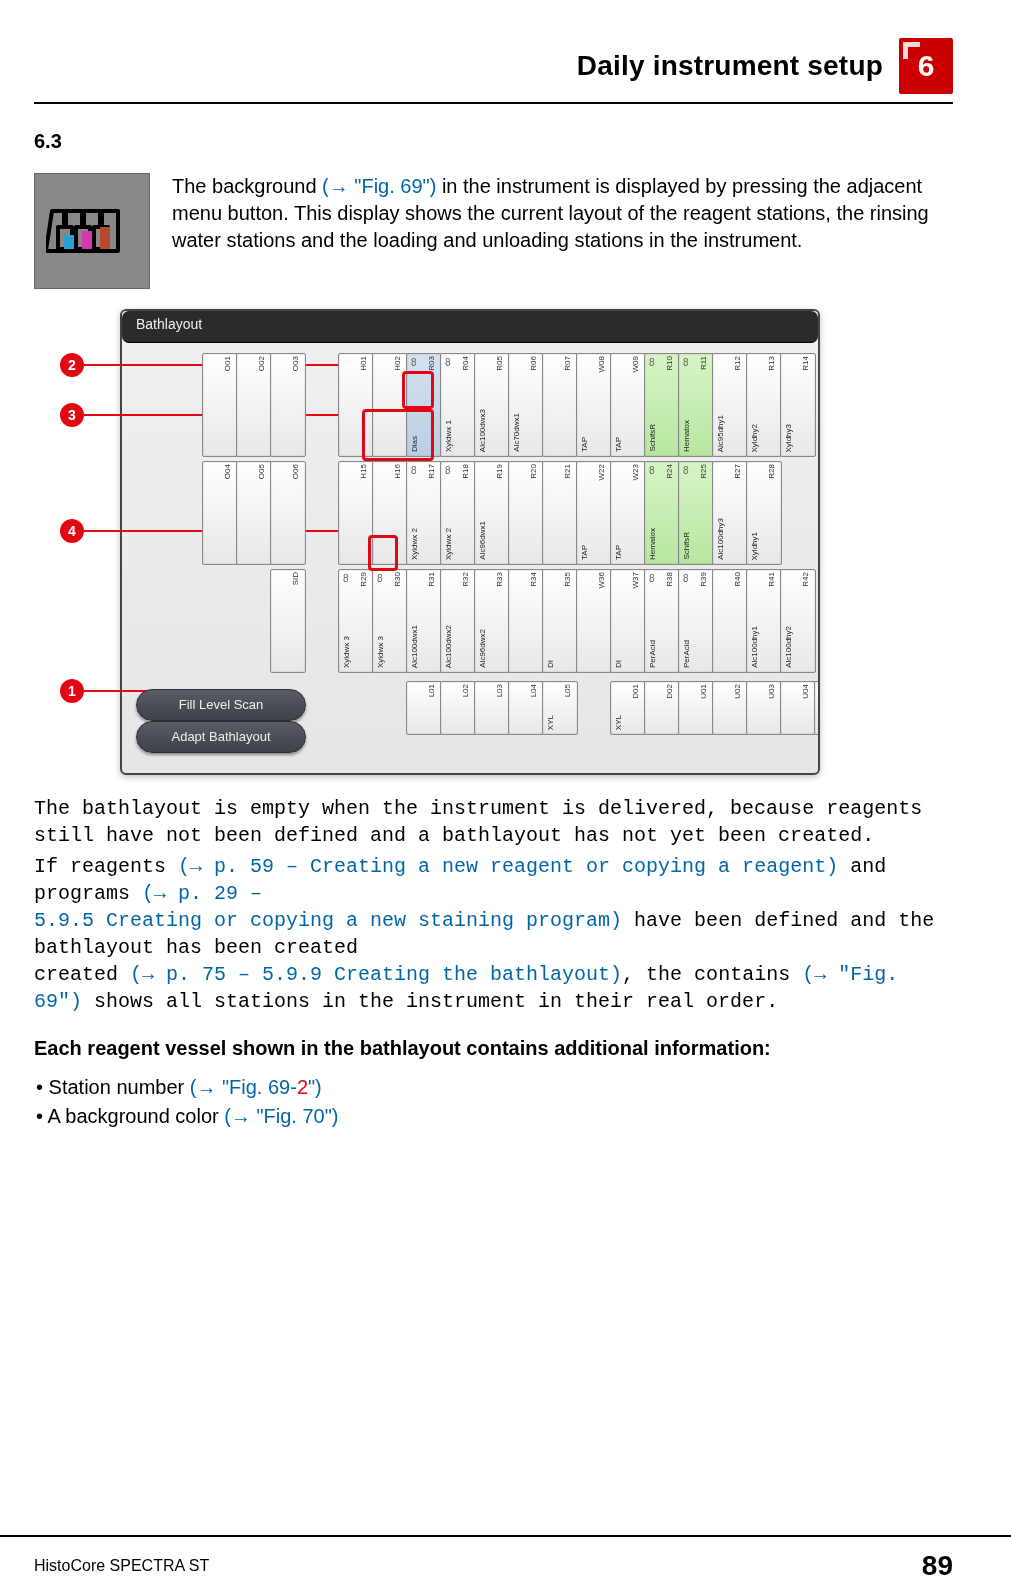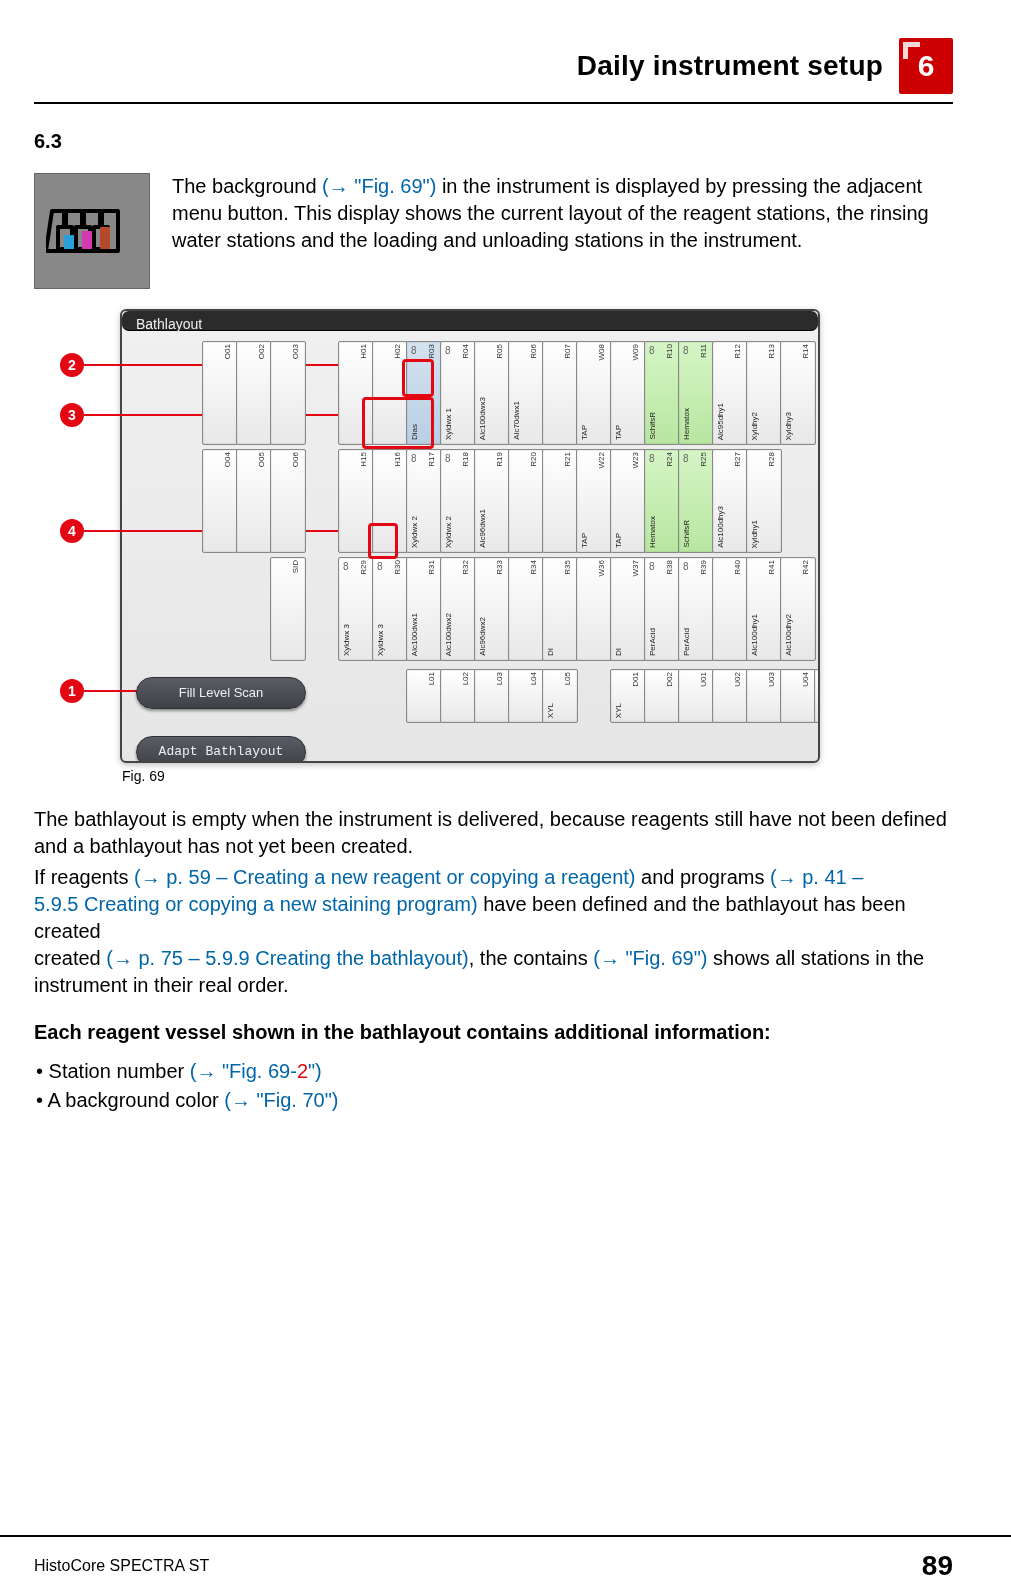--- a/index.html
+++ b/index.html
@@ -39,21 +39,21 @@
   .link { color: #0066a8; }
 
   .fig-outer { position: relative; margin: 12px 0 4px 36px; width: 750px; }
   .fig-panel {
     width: 700px; margin-left: 50px;
     border: 2px solid #444; border-radius: 6px; overflow: hidden;
     background: linear-gradient(#f0f0f0,#e6e6e6);
     box-shadow: 0 2px 6px rgba(0,0,0,.25);
   }
   .fig-titlebar {
-    background: #2b2b2b; color: #eee; font-size: 14px; padding: 4px 14px; height: 20px;
+    background: #2b2b2b; color: #eee; font-size: 14px; padding: 4px 14px; height: 32px;
     border-bottom: 1px solid #000;
     border-radius: 7px;
   }
   .fig-body { position: relative; padding: 10px 0 8px 0; height: 430px; }
   .grid-area { position: absolute; left: 80px; top: 10px; }
   .cell {
     position: absolute; width: 36px; height: 104px;
     background: linear-gradient(#fff,#e8e8e8);
     border: 1px solid #888; border-radius: 2px;
     box-shadow: inset 0 0 2px rgba(0,0,0,.2);
@@ -71,21 +71,21 @@
     background: linear-gradient(#5a5c64,#3f4148); color: #eee; font-size: 13px;
     display: flex; align-items: center; justify-content: center;
     border: 1px solid #2f3035; box-shadow: 0 2px 3px rgba(0,0,0,.4);
   }
   .callout { position: absolute; display: flex; align-items: center; }
   .co-bubble { width: 24px; height: 24px; border-radius: 12px; background: #e30613; color: #fff; font-size: 14px; font-weight: 700; display: flex; align-items: center; justify-content: center; flex: 0 0 auto; }
   .co-line { height: 2px; background: #e30613; flex: 0 0 auto; }
   .fig-caption { font-size: 14px; margin: 4px 0 0 52px; font-stretch: condensed; }
 
   .body-text { font-size: 20px; font-stretch: condensed; margin-top: 20px; }
-  .body-text p { margin-bottom: 4px; }
+  .body-text p { margin-bottom: 4px; font-family: Liberation Mono, monospace; }
   .subhead { font-weight: 700; font-size: 20px; font-stretch: condensed; margin: 20px 0 12px; }
   ul.bullets { list-style: none; padding-left: 2px; font-size: 20px; font-stretch: condensed; }
   ul.bullets li::before { content: "•  "; }
   ul.bullets li { margin: 2px 0; }
 
   .footer {
     position: absolute; left: 0; right: 0; bottom: 0; height: 60px; padding: 0 58px 0 34px;
     border-top: 2px solid #000; display: flex; align-items: center; justify-content: space-between;
   }
   .footer-left { font-size: 16px; font-stretch: condensed; }
@@ -366,30 +366,29 @@
               <span class="cnum">U04</span>
             </div>
             <div class="cell short" style="left: 612px; top: 328px;"></div>
           </div>
 
         <div class="red-box" style="left:280px; top:28px; width:32px; height:38px;"></div>
         <div class="red-box" style="left:240px; top:66px; width:72px; height:52px;"></div>
         <div class="red-box" style="left:246px; top:192px; width:30px; height:36px;"></div>
 
         <div class="pill" style="left:14px; top:346px;">Fill Level Scan</div>
-        <div class="pill" style="left:14px; top:405px;font-family:Liberation Mono, monospace;">Adapt Bathlayout</div>
+        <div class="pill" style="left:14px; top:378px;">Adapt Bathlayout</div>
       </div>
     </div>
-    <div class="fig-caption">Fig. 69</div>
   </div>
 
   <div class="body-text">
     <p>The bathlayout is empty when the instrument is delivered, because reagents still have not been defined and a bathlayout has not yet been created.</p>
     <p>
-      <span>If reagents </span><span class="link">(→ p. 59 – Creating a new reagent or copying a reagent)</span><span> and programs </span><span class="link">(→ p. 41 – </span><br>
+      <span>If reagents </span><span class="link">(→ p. 59 – Creating a new reagent or copying a reagent)</span><span> and programs </span><span class="link">(→ p. 29 – </span><br>
       <span class="link">5.9.5 Creating or copying a new staining program)</span><span> have been defined and the bathlayout has been created </span><br>
       <span>created </span><span class="link">(→ p. 75 – 5.9.9 Creating the bathlayout)</span><span>, the contains </span><span class="link">(→ "Fig. 69")</span><span> shows all stations in the instrument in their real order.</span>
     </p>
   </div>
 
   <div class="subhead">Each reagent vessel shown in the bathlayout contains additional information:</div>
 
   <ul class="bullets" id="bullets">
       <li><span>Station number </span><span class="link">(→ "Fig. 69-</span><span class="red">2</span><span class="link">")</span></li>
       <li><span>A background color </span><span class="link">(→ "Fig. 70")</span></li>

